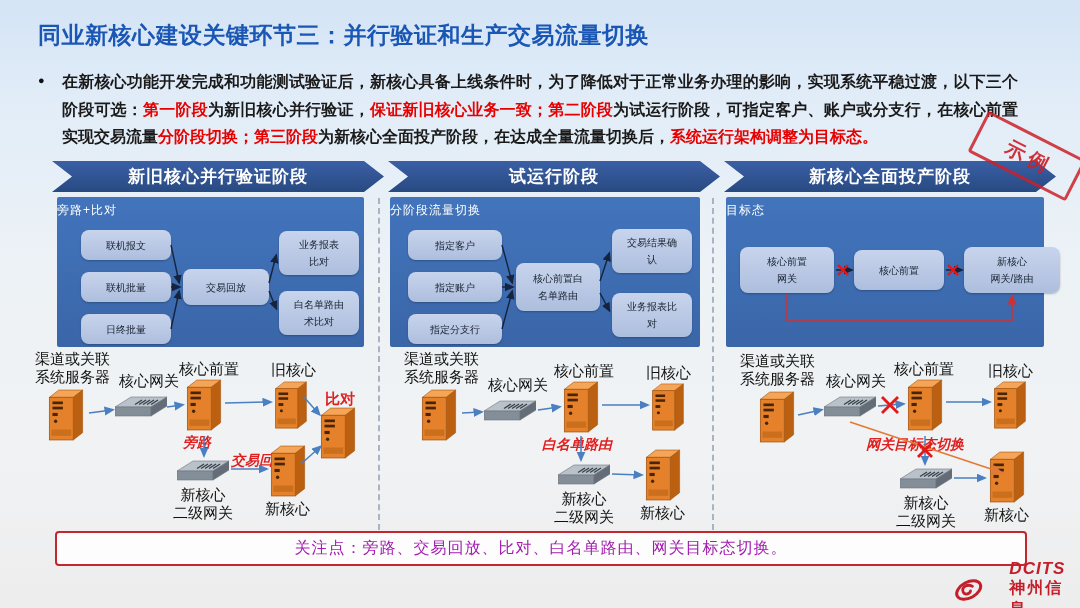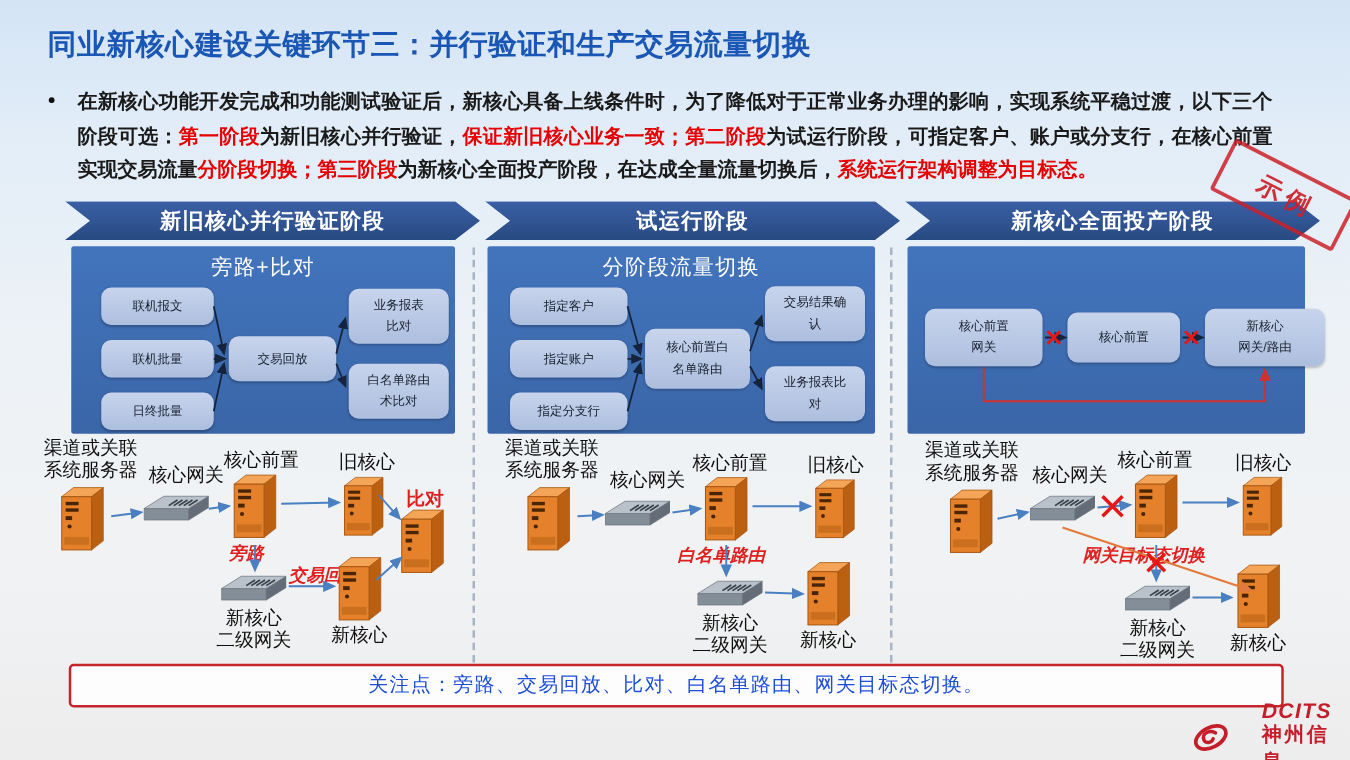--- a/index.html
+++ b/index.html
@@ -14,37 +14,37 @@
   .seg.b{font-weight:700;}
   .seg.r{font-weight:700;color:#e60000;}
   .stamp{position:absolute;left:972px;top:133px;width:104px;height:40px;border:3px solid rgba(204,32,40,.85);
     border-radius:3px;transform:rotate(27deg);display:flex;align-items:center;justify-content:center;z-index:6;}
   .stamp span{font-size:20px;font-weight:700;color:rgba(204,32,40,.92);letter-spacing:5px;padding-left:5px;}
   .chev{position:absolute;top:161px;width:332px;height:31px;color:#fff;font-size:17px;font-weight:700;
     display:flex;align-items:center;justify-content:center;letter-spacing:1px;
     background:linear-gradient(180deg,#3a5fa5,#284a82);
     clip-path:polygon(0 0,calc(100% - 20px) 0,100% 50%,calc(100% - 20px) 100%,0 100%,20px 50%);}
   .panel{position:absolute;top:197px;height:150px;background:linear-gradient(180deg,#4274bc,#3a66a8);border-radius:2px;}
-  .panel-title{position:absolute;top:5px;left:0;right:0;text-align:center;color:#fff;font-size:17px;font-weight:500;letter-spacing:1px;}
+  .panel-title{position:absolute;top:5px;left:0;right:0;text-align:left;color:#fff;font-size:12px;font-weight:500;letter-spacing:1px;}
   .pbox{position:absolute;background:linear-gradient(180deg,#c8d4ec,#adbede);border-radius:8px;color:#16202e;
     font-size:10px;display:flex;flex-direction:column;align-items:center;justify-content:center;
     text-align:center;line-height:17px;box-shadow:0 1px 2px rgba(0,0,0,.25);}
   .pbox .ln{display:block;}
   .overlay{position:absolute;left:0;top:0;}
   .vdash{position:absolute;top:198px;height:332px;width:0;border-left:2px dashed #a8b4c4;}
   .diag{position:absolute;height:186px;}
   .dlabel{position:absolute;font-size:15px;color:#101010;line-height:18px;white-space:nowrap;}
   .dlabel .ln{display:block;}
   .dlabel.ctr{text-align:center;width:64px;}
   .rlabel{position:absolute;font-size:14px;font-weight:700;font-style:italic;color:#e01f1f;white-space:nowrap;}
   .rlabel.upright{font-style:normal;font-size:15px;}
   .icon{position:absolute;}
   .note{position:absolute;left:55px;top:531px;width:968px;height:31px;border:2px solid #c5252c;border-radius:4px;
     background:#fdfdfd;display:flex;align-items:center;justify-content:center;}
-  .note span{color:#1d4ed8;font-size:16px;font-weight:500;letter-spacing:1px;}
+  .note span{color:#a21caf;font-size:16px;font-weight:500;letter-spacing:1px;}
   .logo{position:absolute;left:952px;top:560px;display:flex;align-items:center;gap:24px;}
   .swirl{width:34px;height:32px;}
   .logo-name{font-size:17px;font-weight:700;font-style:italic;color:#c41e2a;letter-spacing:1px;line-height:18px;}
   .logo-company{font-size:16px;color:#c41e2a;font-weight:700;letter-spacing:2px;}
 </style>
 </head>
 <body>
 
 <svg width="0" height="0" style="position:absolute" aria-hidden="true">
   <defs>
@@ -170,20 +170,21 @@
         <line x1="112" y1="48" x2="122" y2="85" marker-end="url(#mdark)"></line>
         <line x1="112" y1="90" x2="122" y2="90" marker-end="url(#mdark)"></line>
         <line x1="112" y1="132" x2="122" y2="95" marker-end="url(#mdark)"></line>
         <line x1="210" y1="84" x2="219" y2="57" marker-end="url(#mdark)"></line>
         <line x1="210" y1="96" x2="219" y2="113" marker-end="url(#mdark)"></line>
       </g>
     </svg>
   </div>
 
   <div class="panel" style="left:726px;width:318px">
+    <div class="panel-title">目标态</div>
     <div class="pbox" style="left:14px;top:50px;width:94px;height:46px">
         <span class="ln">核心前置</span>
         <span class="ln">网关</span>
       </div>
     <div class="pbox" style="left:128px;top:53px;width:90px;height:40px">
         <span class="ln">核心前置</span>
       </div>
     <div class="pbox" style="left:238px;top:50px;width:96px;height:46px">
         <span class="ln">新核心</span>
         <span class="ln">网关/路由</span>

